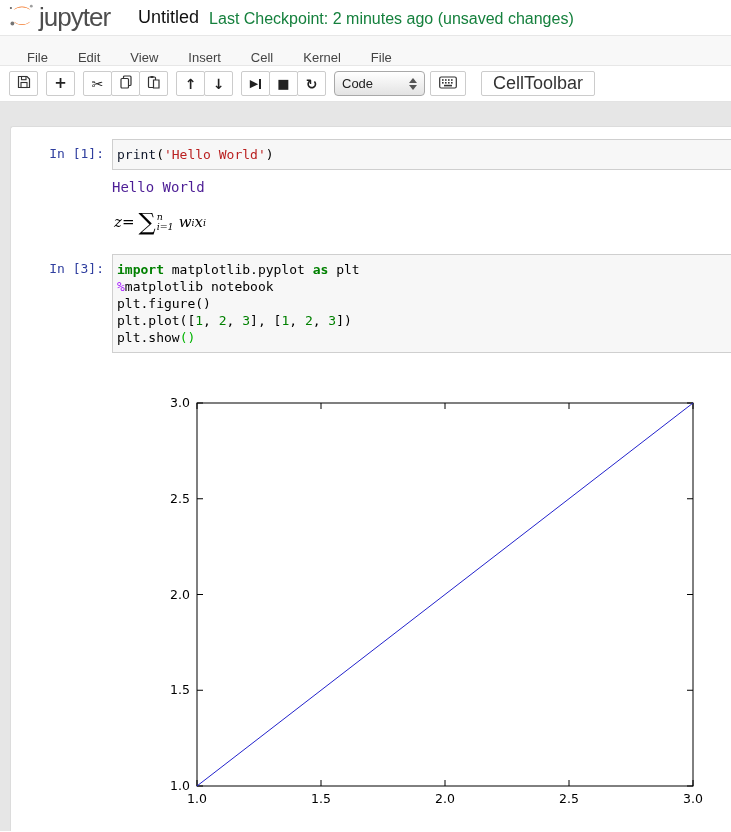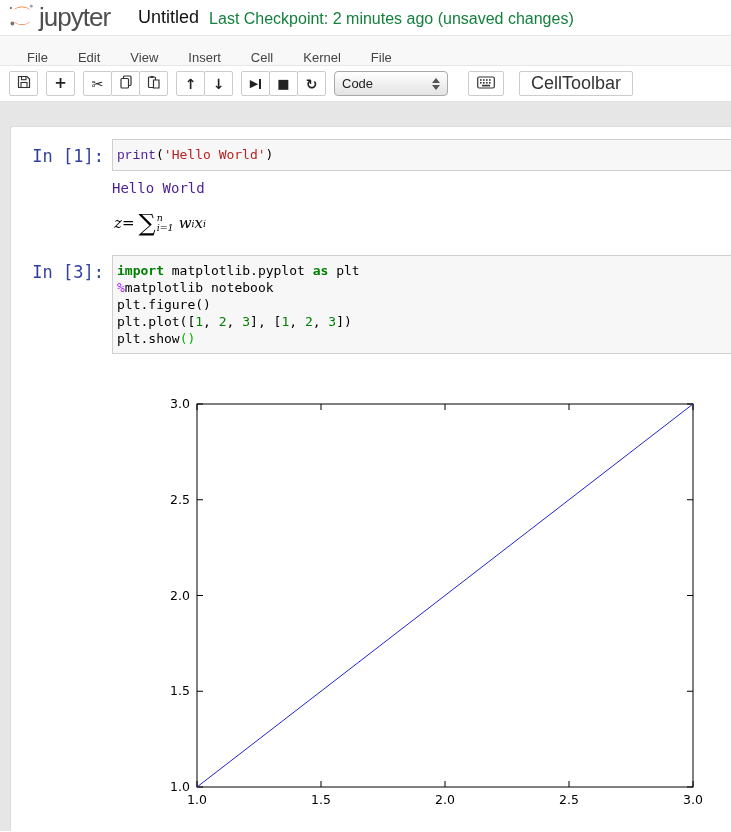--- a/index.html
+++ b/index.html
@@ -24,47 +24,47 @@
   .toolbar { height:36px; background:#fff; display:flex; align-items:center;
     padding-left:9px; border-bottom:1px solid #e3e3e3; }
   .tgroup { display:flex; margin-right:8px; }
   .tbtn { height:25px; min-width:29px; background:#fff; border:1px solid #cccccc;
     border-radius:2px; display:flex; align-items:center; justify-content:center;
     color:#333; font-size:13px; cursor:pointer; margin-left:-1px; padding:0 6px; }
   .tbtn:first-child { margin-left:0; }
   .glyph { font-family:"DejaVu Sans",sans-serif; font-size:13px; line-height:1; color:#222; }
   .glyph.b { font-weight:bold; }
   .runbar { display:inline-block; width:2px; height:10px; background:#222; margin-left:1px; }
-  .mode-select { height:25px; width:114px; margin-right:20px; border:1px solid #a9a9a9;
+  .mode-select { height:25px; width:91px; margin-right:5px; border:1px solid #a9a9a9;
     border-radius:4px; background:linear-gradient(#ffffff,#e3e3e3); display:flex;
     align-items:center; justify-content:space-between; padding:0 7px; font-size:13px;
     color:#222; cursor:pointer; }
   .spinner { display:flex; flex-direction:column; gap:2px; }
   .spinner .up { width:0; height:0; border-left:4px solid transparent;
     border-right:4px solid transparent; border-bottom:5px solid #555; }
   .spinner .down { width:0; height:0; border-left:4px solid transparent;
     border-right:4px solid transparent; border-top:5px solid #555; }
   .celltoolbar-btn { margin-left:7px; padding:0 11px; font-size:18px; }
 
   
   .site { background:#e6e6e6; height:729px; padding-top:24px; }
   .notebook { background:#fff; margin-left:10px; width:721px; height:705px;
     border:1px solid #dcdcdc; border-right:none; border-bottom:none;
     border-top-left-radius:3px; padding-top:12px; overflow:hidden; }
 
   .cell { display:flex; }
   .prompt { width:101px; flex:0 0 101px; text-align:right; padding-right:8px;
-    padding-top:7px; font-family:"DejaVu Sans Mono",monospace; font-size:17px;
+    padding-top:7px; font-family:"DejaVu Sans Mono",monospace; font-size:13px;
     color:#303f9f; white-space:nowrap; }
   .input-area { flex:1; background:#f7f7f7; border:1px solid #cfcfcf; border-right:none;
     padding:6px 0 6px 4px; font-family:"DejaVu Sans Mono",monospace; font-size:13px;
     line-height:17px; color:#000; cursor:text; }
   .cm-line { white-space:pre; }
   .tok-keyword { color:#008000; font-weight:bold; }
-  .tok-builtin { color:#4c1d95;font-family:Liberation Mono, monospace; }
+  .tok-builtin { color:#0f172a; }
   .tok-string  { color:#ba2121; }
   .tok-number  { color:#008000; }
   .tok-operator{ color:#aa22ff; }
   .tok-bracket { color:#00b400; }
   .tok-plain   { color:#000; }
 
   .output-area { margin:10px 0 0 101px; font-family:"DejaVu Sans Mono",monospace;
     font-size:14px; line-height:14px; color:#4c1d95; }
 
   .math-cell { margin:16px 0 20px 103px; font-family:"DejaVu Serif",serif;

